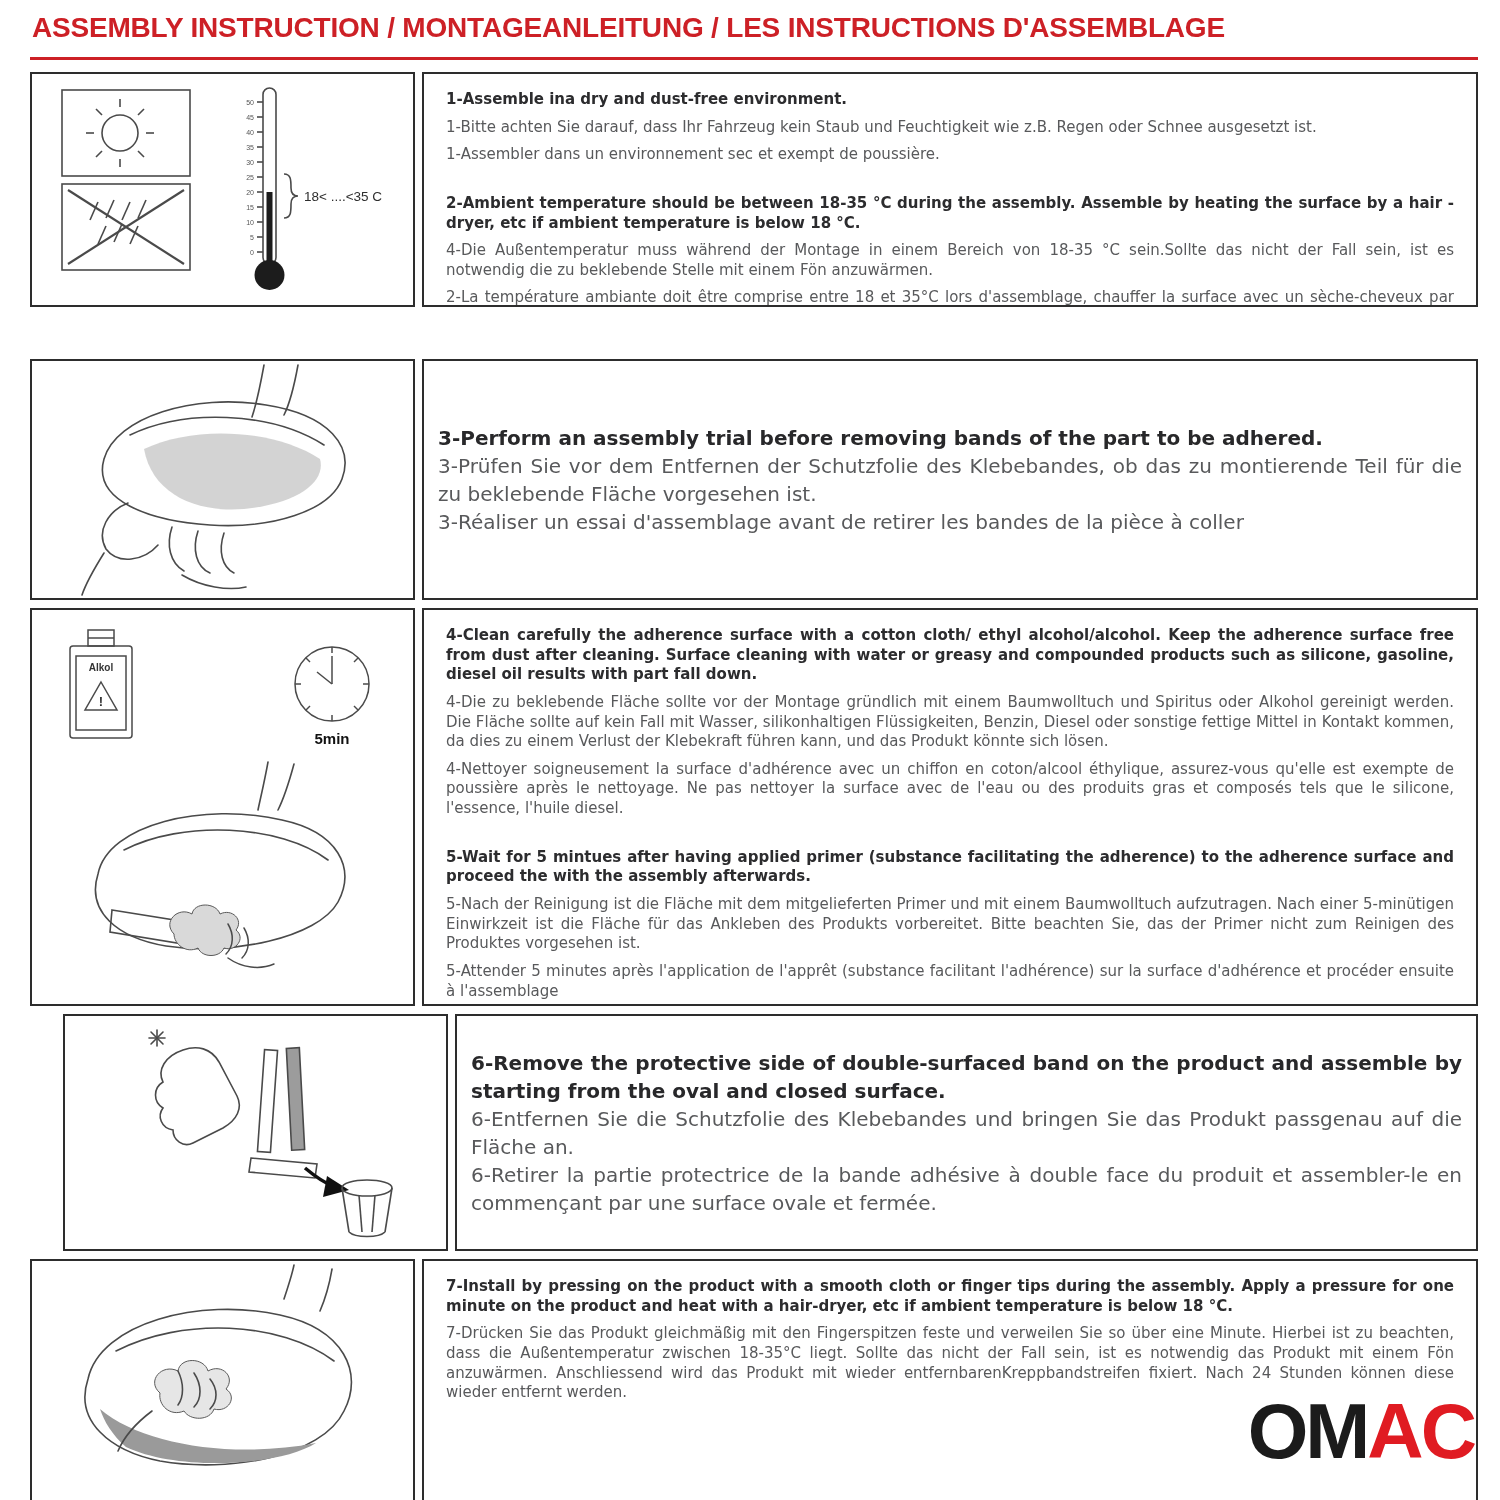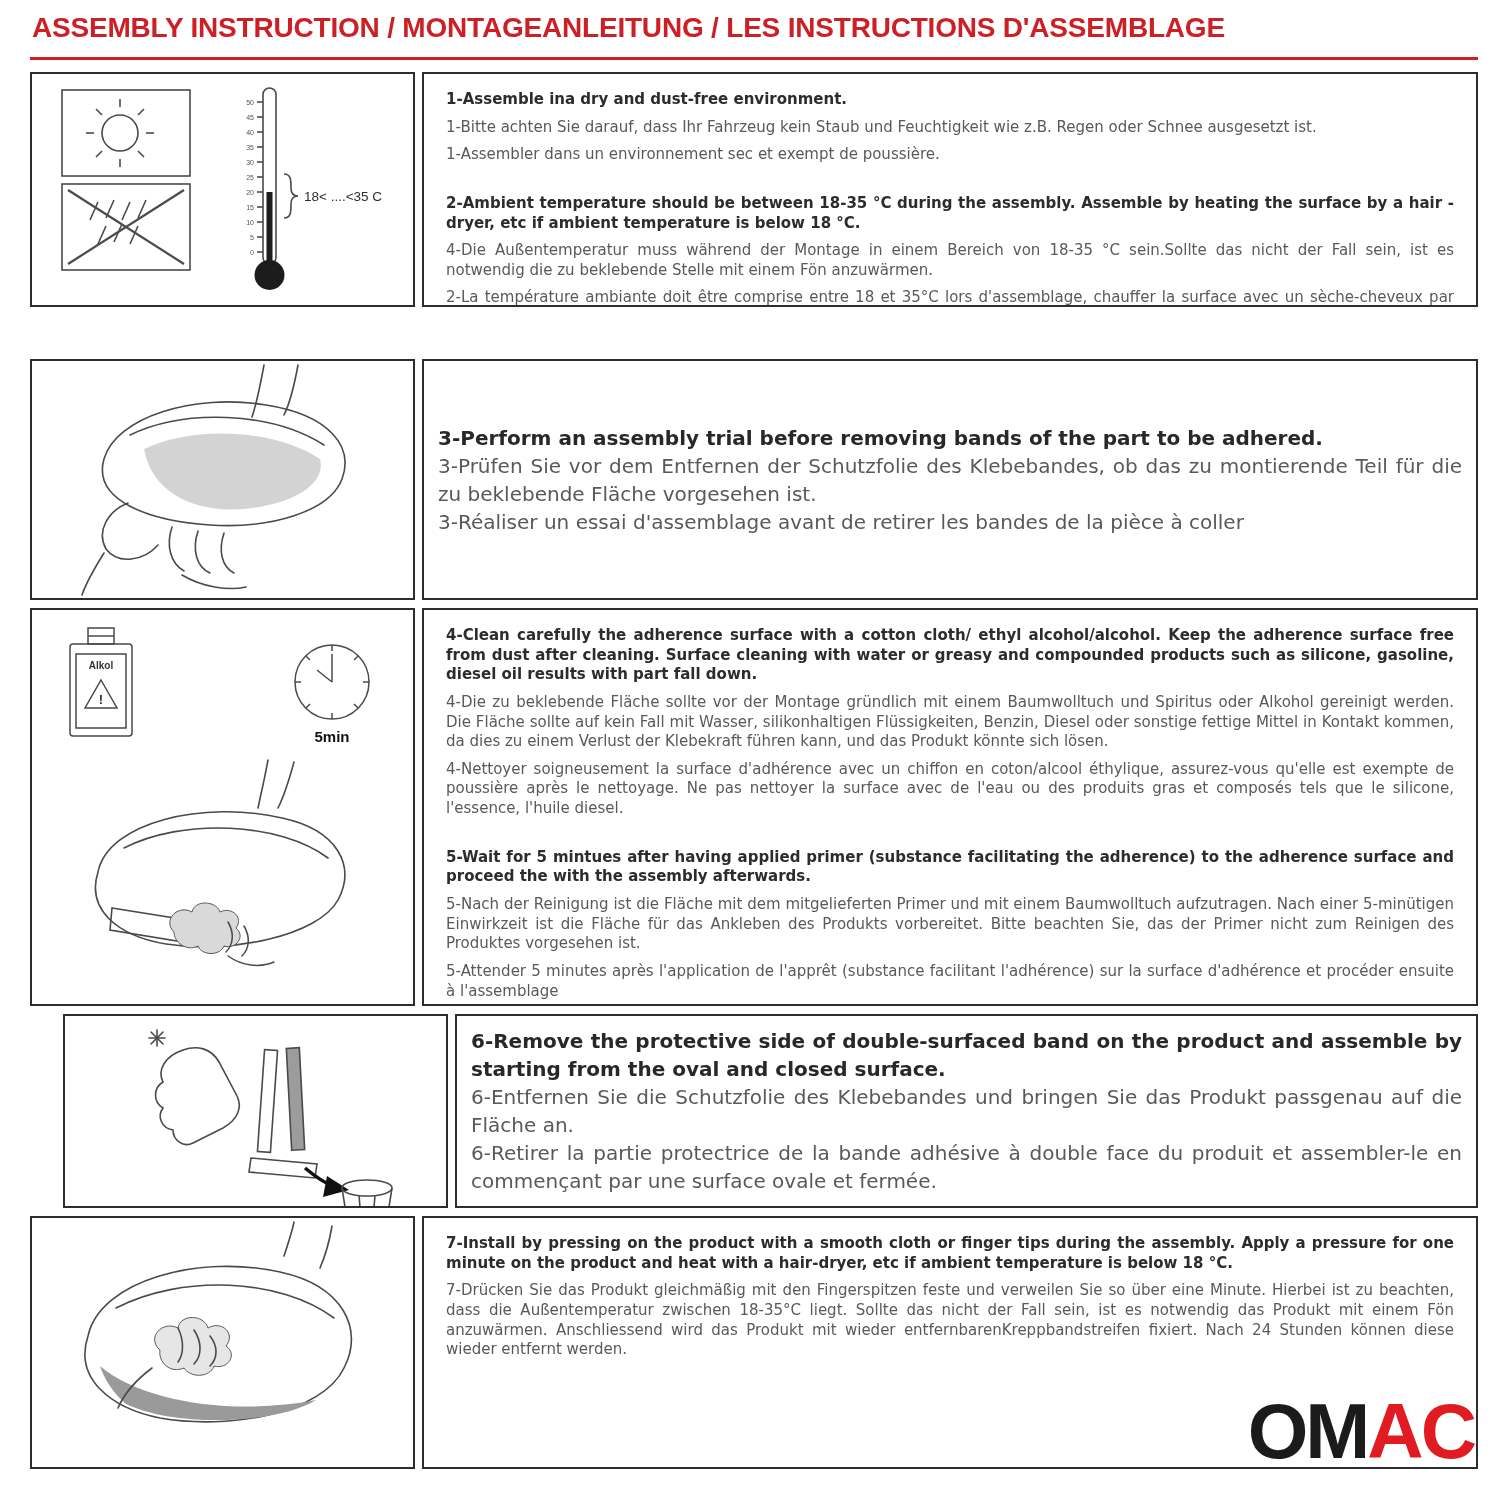--- a/index.html
+++ b/index.html
@@ -4,23 +4,23 @@
 <style>
   html,body{margin:0;padding:0;background:#ffffff;width:1500px;height:1500px;overflow:hidden;}
   body{font-family:"DejaVu Sans","Liberation Sans",sans-serif;position:relative;}
   .page{position:absolute;inset:0;}
   .title{position:absolute;left:32px;top:12px;width:1446px;margin:0;
          font-family:"Liberation Sans",sans-serif;font-size:28px;font-weight:800;
          color:#cd2026;letter-spacing:-0.2px;white-space:nowrap;}
   .title-rule{position:absolute;left:30px;top:57px;width:1448px;height:3px;background:#cd2026;}
   .rows{position:absolute;left:30px;top:72px;width:1448px;display:flex;flex-direction:column;gap:8px;}
   .row{display:flex;gap:7px;}
-  .r1{height:235px;}.r2{height:241px;margin-top:44px;}.r3{height:398px;}.r4{height:194px;padding-left:33px;}.r5{height:253px;}
+  .r1{height:235px;}.r2{height:241px;margin-top:44px;}.r3{height:398px;}.r4{height:237px;padding-left:33px;}.r5{height:253px;}
   .illus-box{width:385px;flex:none;border:2px solid #2d2d2d;box-sizing:border-box;
-             display:flex;align-items:flex-start;justify-content:center;background:#fff;overflow:hidden;}
+             display:flex;align-items:flex-end;justify-content:center;background:#fff;overflow:hidden;}
   .text-box{flex:1;border:2px solid #2d2d2d;box-sizing:border-box;padding:8px 14px;overflow:hidden;background:#fff;}
   .text-box.center{display:flex;flex-direction:column;justify-content:center;}
   .small p{margin:8px;font-size:15px;line-height:1.31;color:#58595b;text-align:justify;}
   .small p.b{font-weight:bold;color:#2c2c2e;}
   .big p{margin:0;font-size:20px;line-height:1.4;color:#58595b;text-align:justify;}
   .big p.b{font-weight:bold;color:#28282a;}
   .gap{height:13px;}
   .logo{position:absolute;right:26px;top:1392px;font-family:"Liberation Sans",sans-serif;
         font-size:78px;font-weight:900;letter-spacing:-3px;line-height:1;}
   .logo .lb{color:#1b1b1b;}

